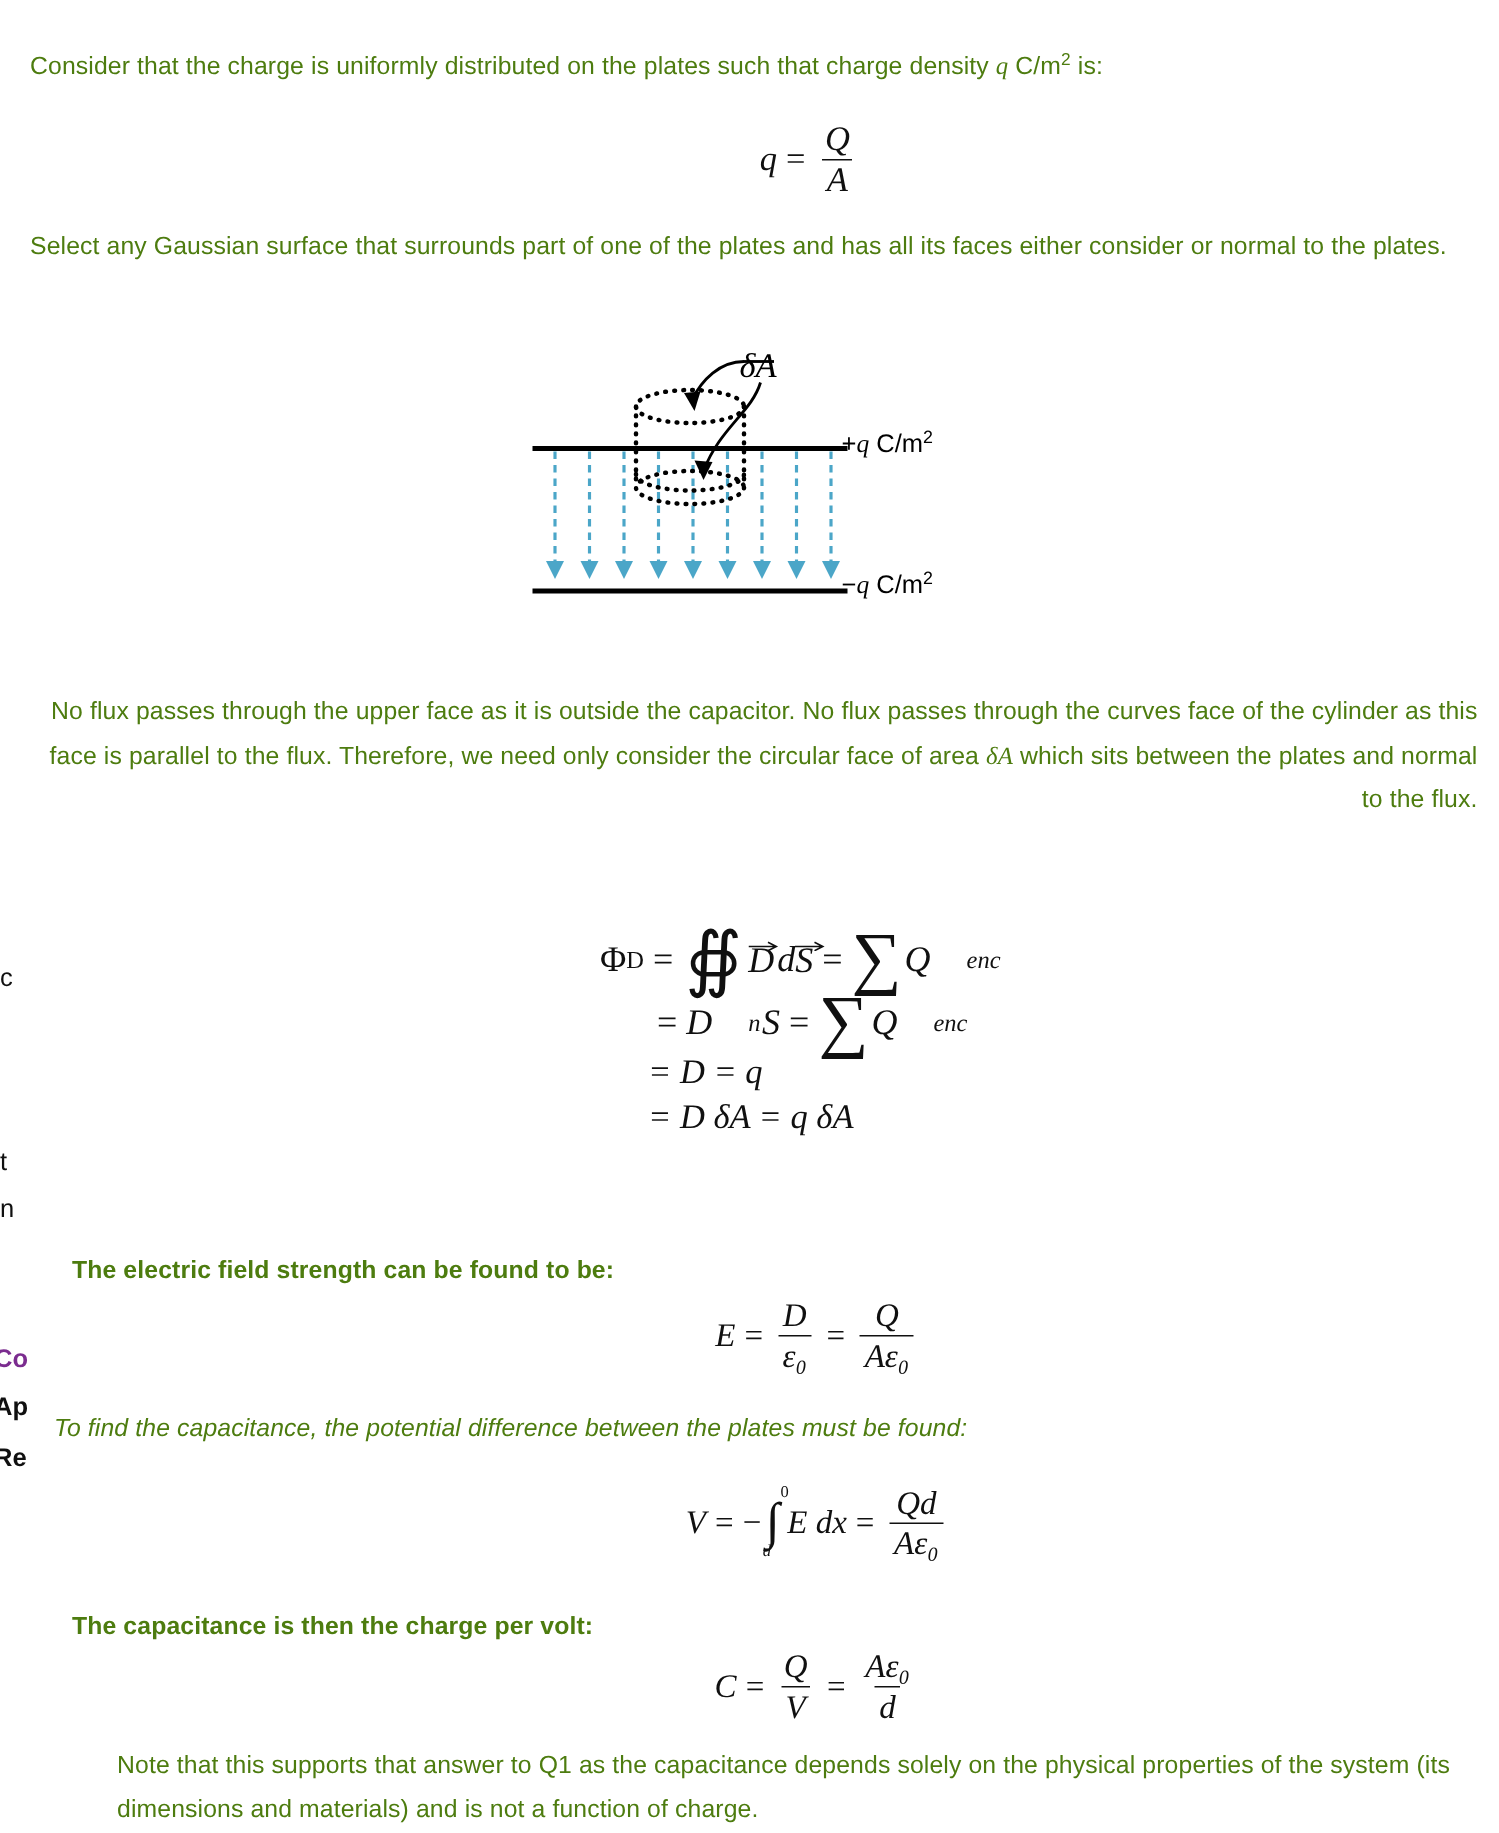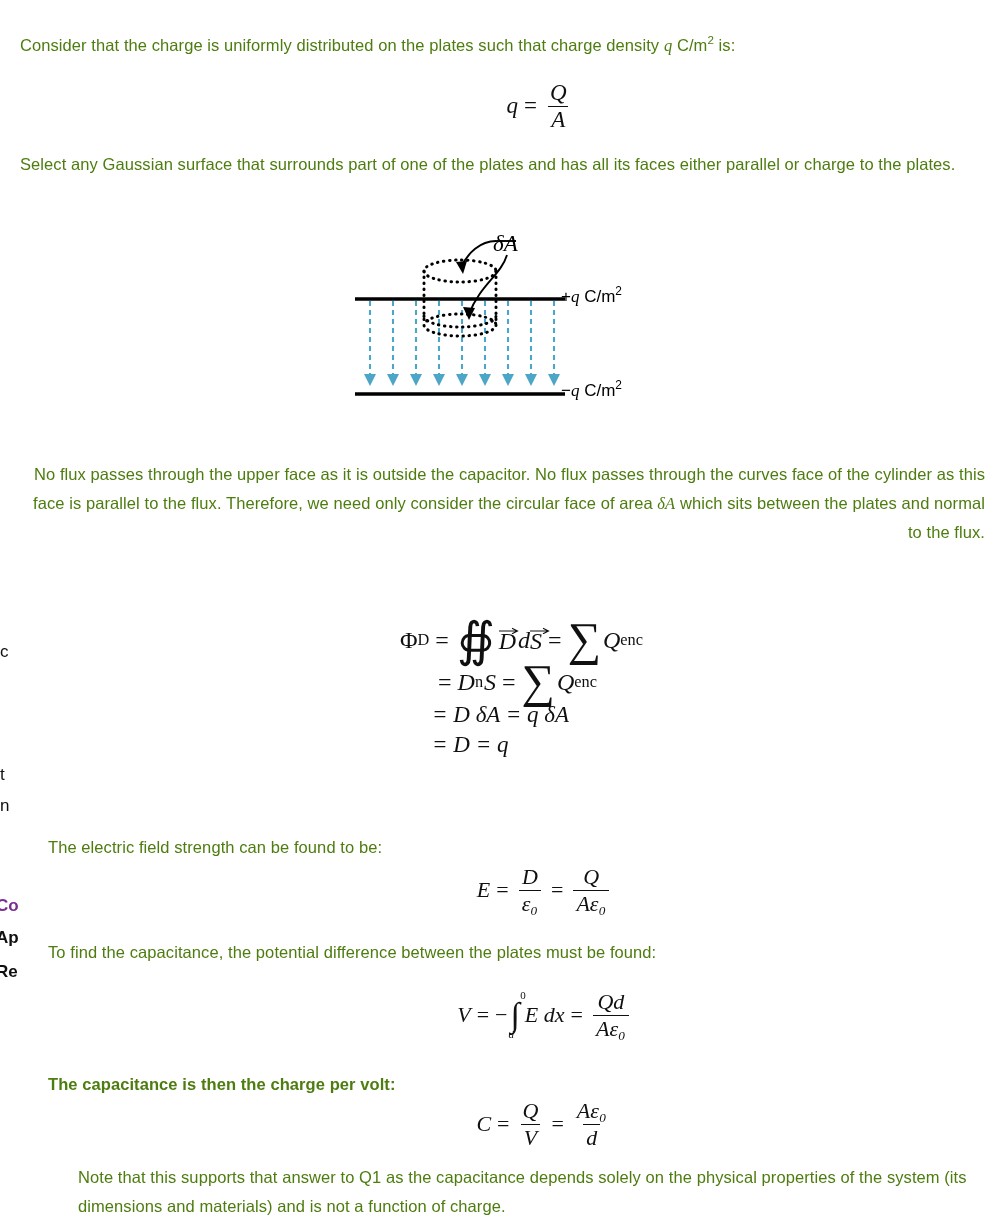--- a/index.html
+++ b/index.html
@@ -47,21 +47,21 @@
   .frac {
     display: inline-flex;
     flex-direction: column;
     align-items: center;
     vertical-align: middle;
     margin: 0 4px;
   }
   .frac .num { padding: 0 3px; }
   .frac .den { padding: 0 3px; border-top: 1.3px solid #101010; }
   .op { margin: 0 6px; }
-  .sub { font-size: 0.68em; vertical-align: sub; }
+  .sub { font-size: 0.68em; vertical-align: sub; font-style: italic; margin-left: 24px;}
   .subup { font-size: 0.68em; vertical-align: sub; font-style: normal;}
 
   .vecwrap { position: relative; display: inline-block; padding-top: 2px;}
   .vecwrap .bar {
     position: absolute;
     left: 0; right: 2px; top: 1px;
     height: 7px;
   }
 
   .bigsum { font-size: 1.95em; line-height: 0.8; font-style: normal; margin-right: 2px; }
@@ -107,21 +107,21 @@
 
   <div class="eq" style="left:440px; top:78px; width:200px; height:56px; font-size:23px;">
     <span class="it">q</span>
     <span class="op">=</span>
     <span class="frac">
       <span class="num it">Q</span>
       <span class="den it">A</span>
     </span>
   </div>
 
-  <div class="para" style="left:20px; top:150px; width:965px;">Select any Gaussian surface that surrounds part of one of the plates and has all its faces either parallel or charge to the plates.</div>
+  <div class="para" style="left:20px; top:150px; width:965px;">Select any Gaussian surface that surrounds part of one of the plates and has all its faces either consider or normal to the plates.</div>
 
   <div id="diagram">
     <svg width="400" height="190" viewBox="0 0 400 190">
 
       <line x1="25" y1="71" x2="235" y2="71" stroke="#000" stroke-width="3.4"></line>
 
       <line x1="25" y1="166" x2="235" y2="166" stroke="#000" stroke-width="3.4"></line>
 
       <g stroke="#4BA6C8" stroke-width="2.1" fill="none">
         <g>
@@ -236,43 +236,43 @@
       <span class="op">=</span>
       <span class="it">D</span>
         <span class="sub">n</span>
       <span class="it" style="margin-left:1px;">S</span>
       <span class="op">=</span>
       <span class="bigsum">∑</span>
       <span class="it">Q</span>
         <span class="sub">enc</span>
     </div>
 
+    <div class="it" style="font-size:23px; height:30px; padding-left:32px;">= D = q</div>
+
     <div class="it" style="font-size:23px; height:30px; padding-left:32px;">= D δA = q δA</div>
-
-    <div class="it" style="font-size:23px; height:30px; padding-left:32px;">= D = q</div>
-  </div>
-
-
-  <div class="para" style="left:48px; top:833px; width:900px;">The electric field strength can be found to be:</div>
+  </div>
+
+
+  <div class="para" style="left:48px; top:833px; width:900px;font-weight:bold;">The electric field strength can be found to be:</div>
 
   <div class="eq" style="left:430px; top:862px; width:230px; height:56px; font-size:22px;">
     <span class="it">E</span>
     <span class="op">=</span>
     <span class="frac">
       <span class="num it">D</span>
       <span class="den it">ε₀</span>
     </span>
     <span class="op">=</span>
     <span class="frac">
       <span class="num it">Q</span>
       <span class="den it">Aε₀</span>
     </span>
   </div>
 
-  <div class="para" style="left:48px; top:938px; width:900px;">To find the capacitance, the potential difference between the plates must be found:</div>
+  <div class="para" style="left:36px; top:938px; width:900px;font-style:italic;">To find the capacitance, the potential difference between the plates must be found:</div>
 
   <div class="eq" style="left:420px; top:982px; width:250px; height:66px; font-size:22px;">
     <span class="it">V</span>
     <span class="op">=</span>
     <span class="up">−</span>
     <span style="display:inline-flex; flex-direction:column; align-items:center; margin:0 3px; position:relative;">
       <span style="font-size:11px; line-height:1; align-self:flex-end; margin-right:-6px;" class="up">0</span>
       <span class="up" style="font-size:34px; line-height:0.85;">∫</span>
       <span class="it" style="font-size:11px; line-height:1; align-self:flex-start; margin-left:-2px;">d</span>
     </span>

